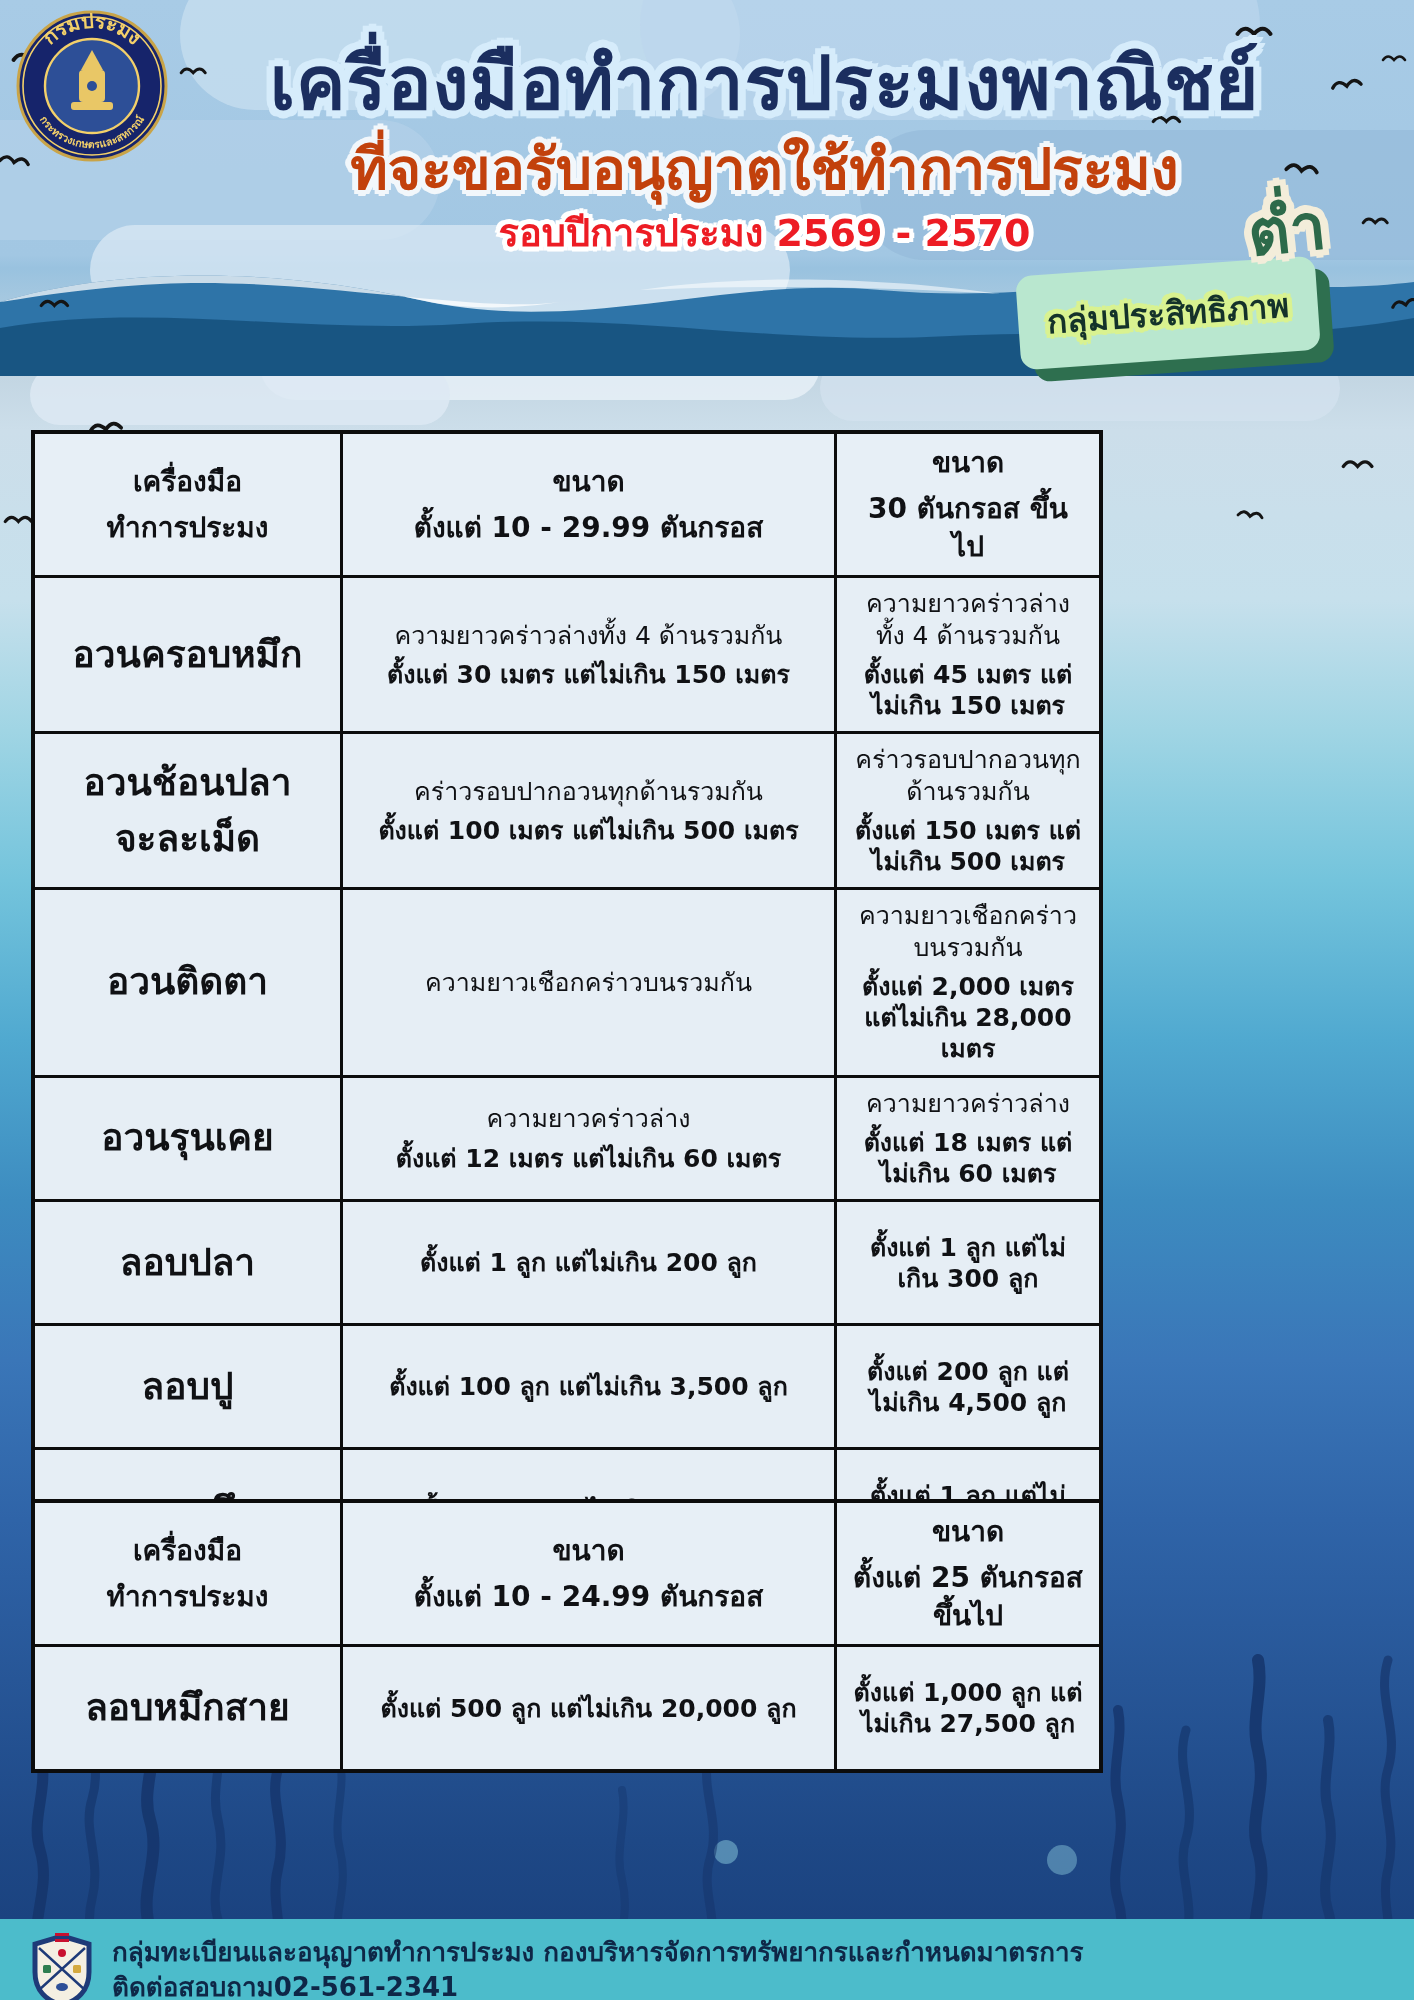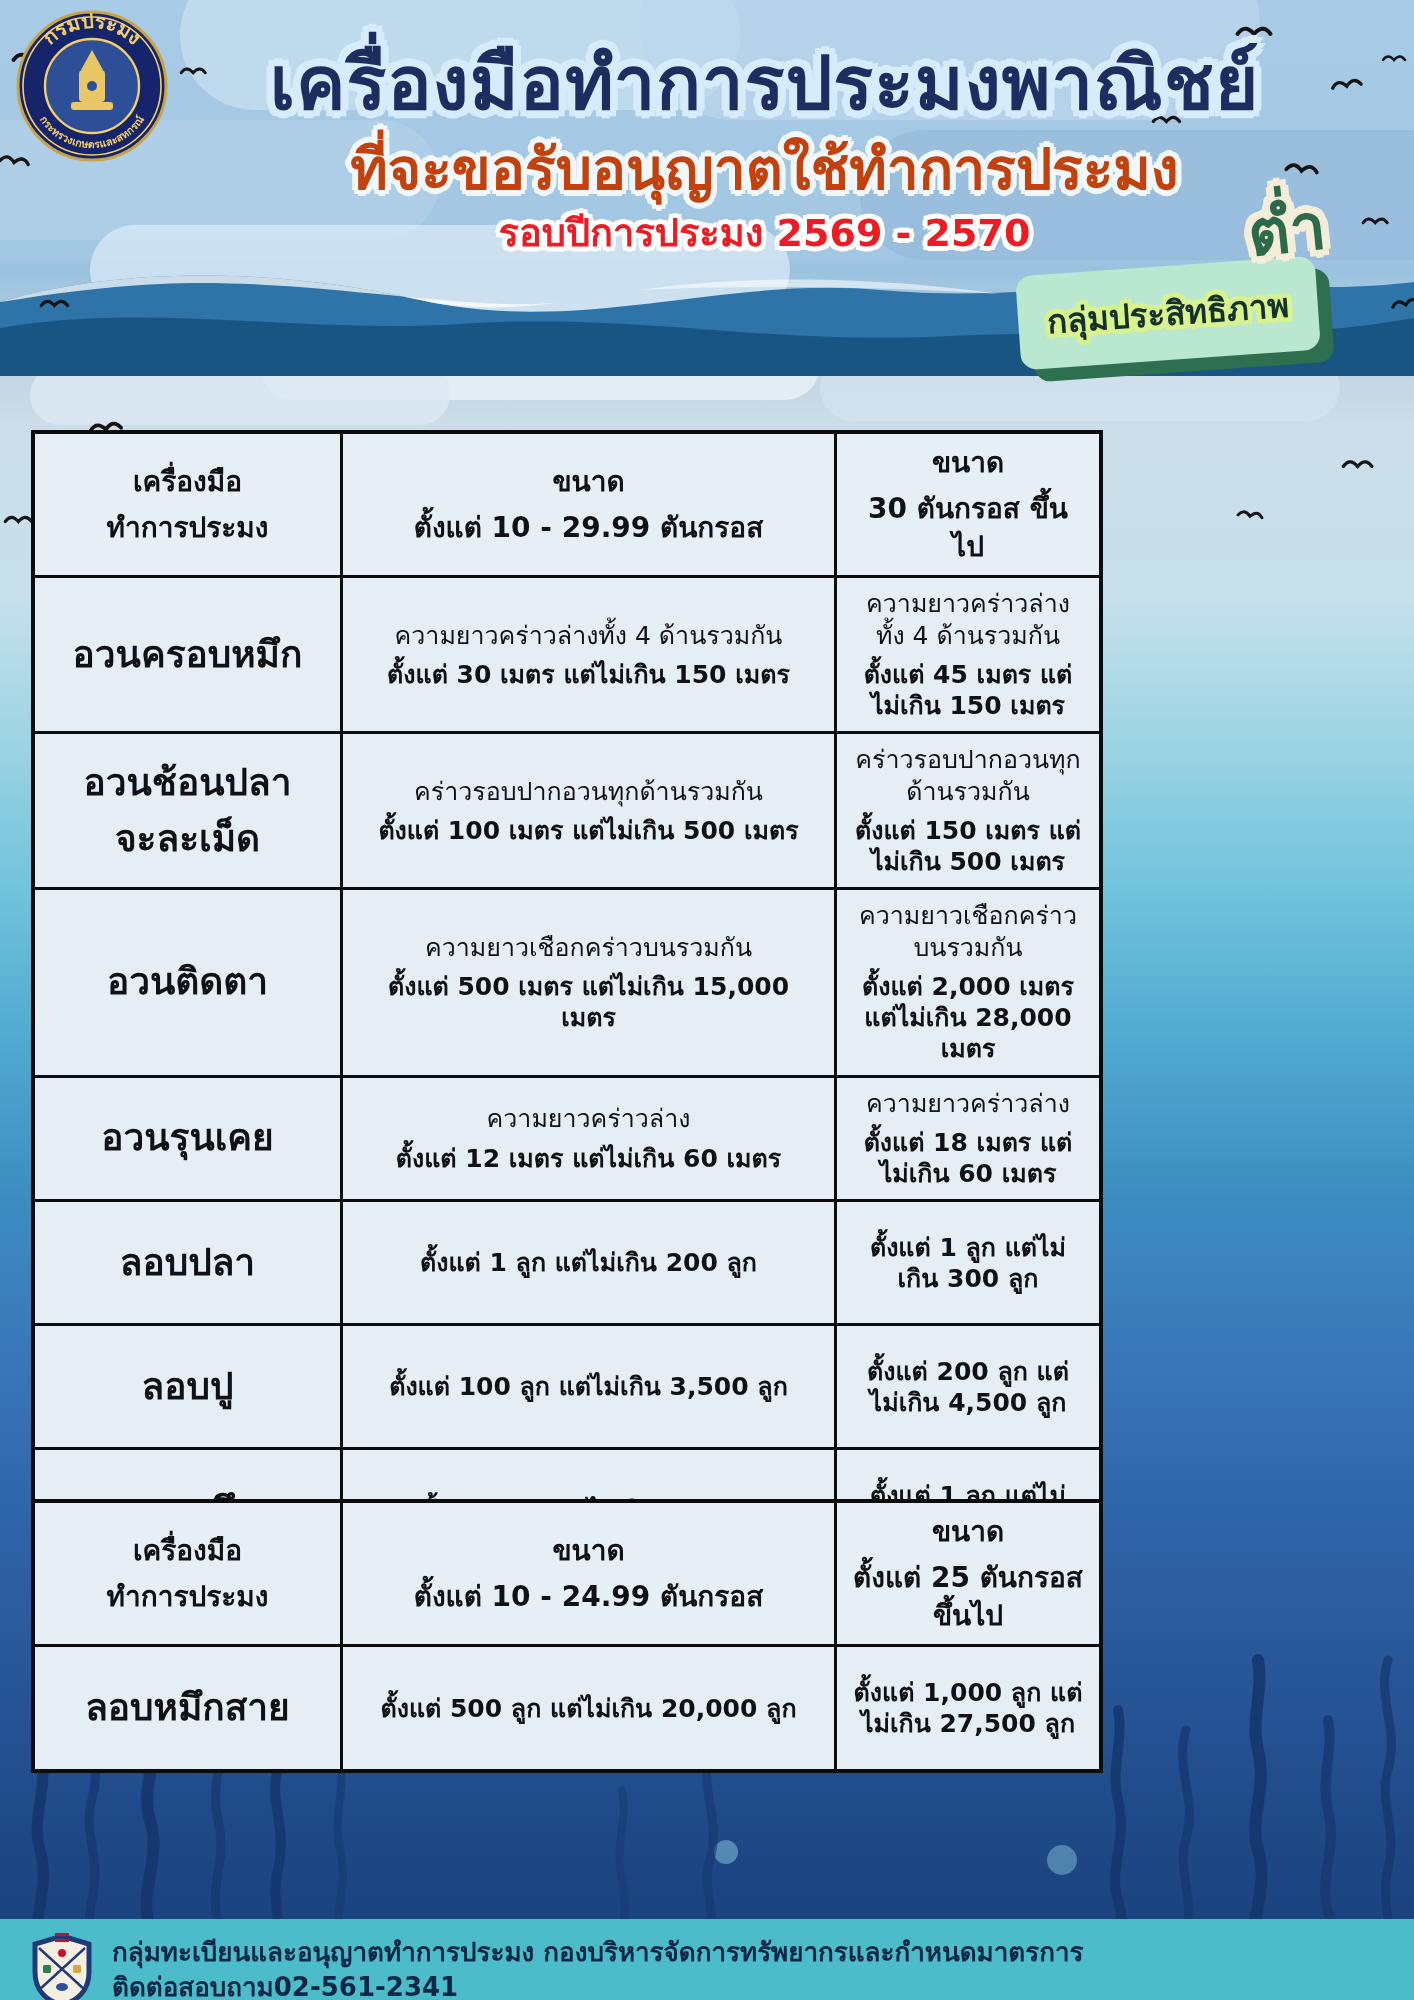--- a/index.html
+++ b/index.html
@@ -256,21 +256,20 @@
     </div>
   </div>
 
   <div class="frow drow">
     <div class="cell c1">
       <div class="gear">อวนติดตา</div>
 
     </div>
     <div class="cell c2">
       <div class="desc">ความยาวเชือกคร่าวบนรวมกัน</div>
-      <div class="range">ตั้งแต่ 500 เมตร แต่ไม่เกิน 15,000 เมตร</div>
     </div>
     <div class="cell c3">
       <div class="desc">ความยาวเชือกคร่าวบนรวมกัน</div>
       <div class="range">ตั้งแต่ 2,000 เมตร แต่ไม่เกิน 28,000 เมตร</div>
     </div>
   </div>
 
   <div class="frow drow">
     <div class="cell c1">
       <div class="gear">อวนรุนเคย</div>

